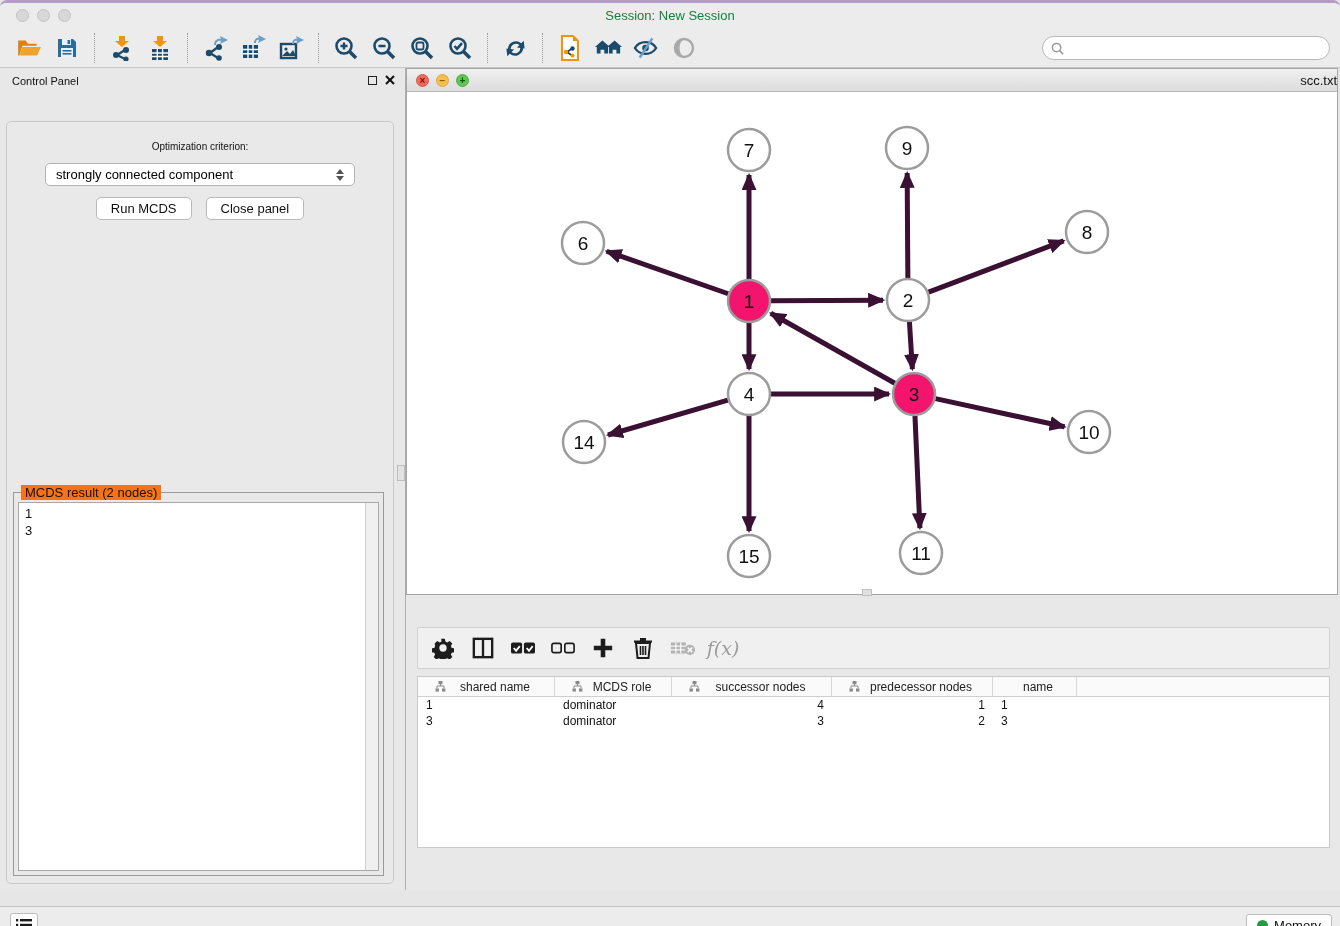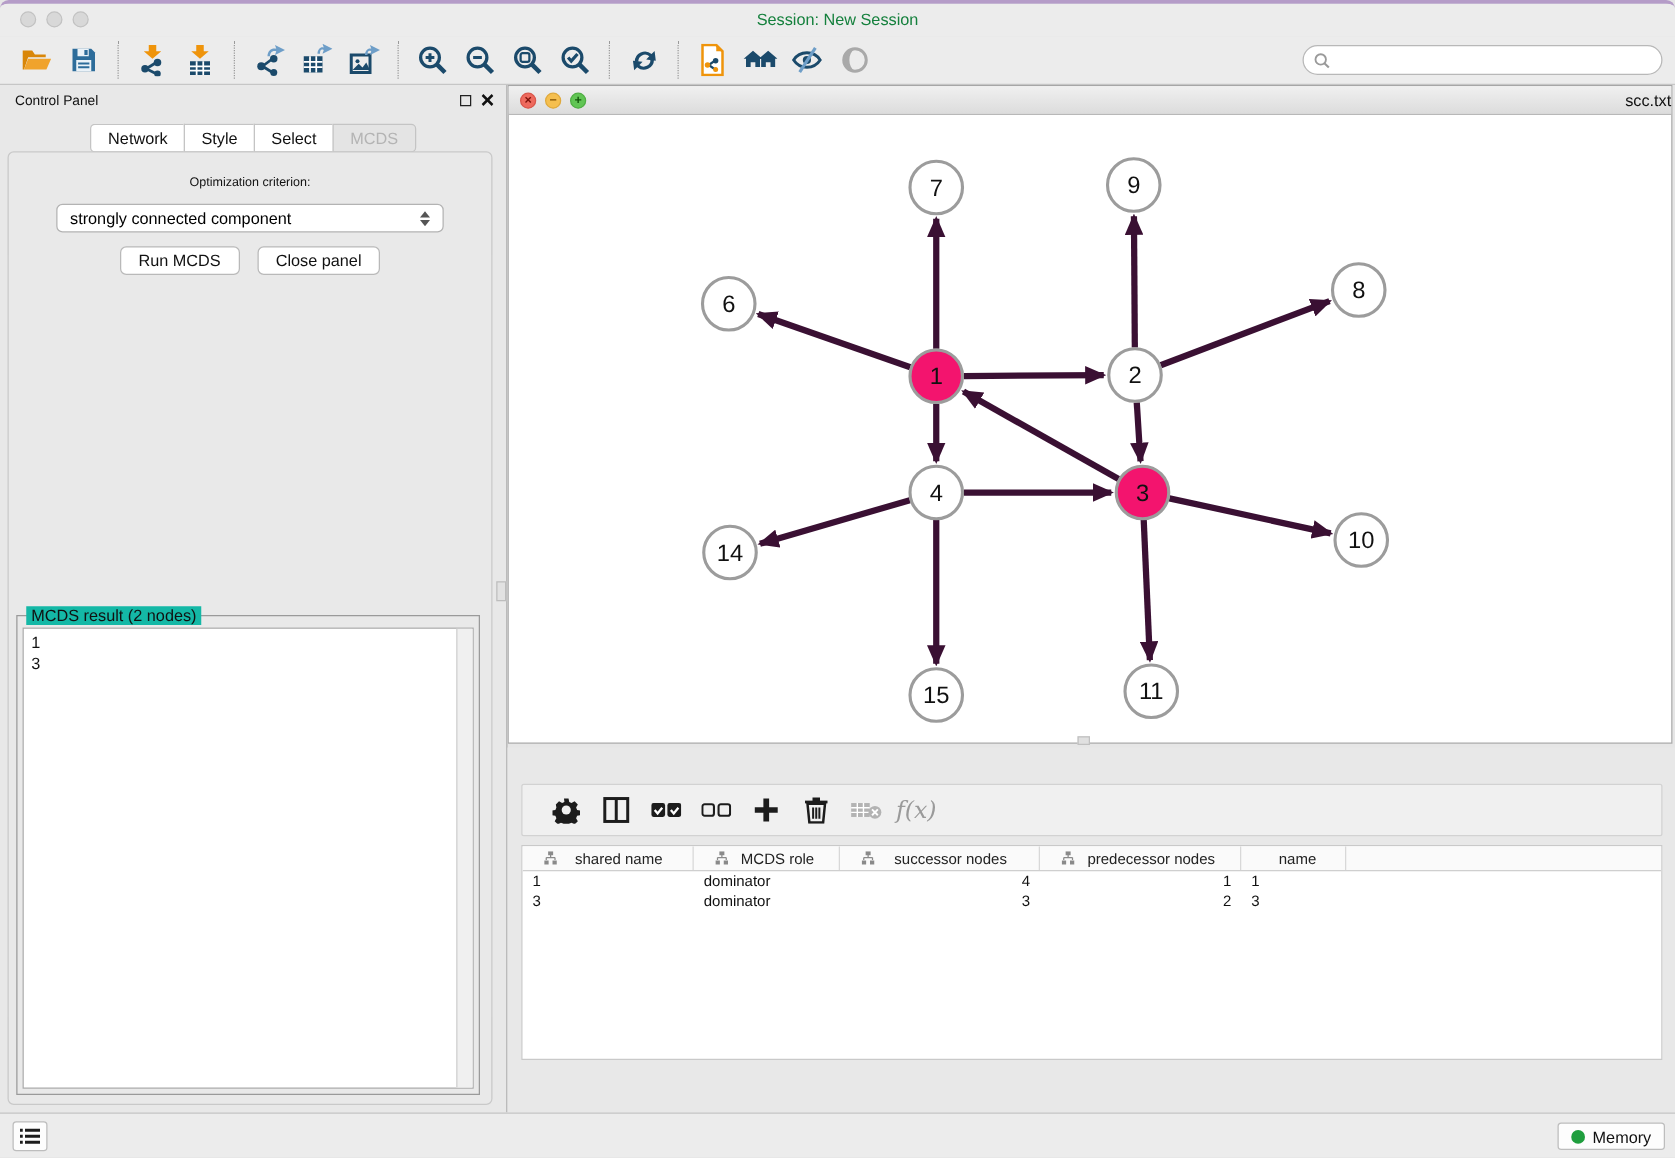--- a/index.html
+++ b/index.html
@@ -36,56 +36,56 @@
   .opt-label { position:absolute; top:19px; left:0; right:0; text-align:center; font-size:10px; color:#111; }
   .dropdown { position:absolute; top:41px; left:38px; width:310px; height:23px; background:#fff; border:1px solid #b3b3b3; border-radius:5px; display:flex; align-items:center; padding:0 10px; font-size:13px; }
   .dropdown .dd-text { flex:1; }
   .dd-arrows { display:flex; flex-direction:column; gap:2px; align-items:center; }
   .dd-arrows i { width:0; height:0; border-left:4px solid transparent; border-right:4px solid transparent; }
   .dd-arrows .up { border-bottom:5px solid #555; }
   .dd-arrows .dn { border-top:5px solid #555; }
   .cp-buttons { position:absolute; top:75px; left:0; right:0; display:flex; justify-content:center; gap:14px; }
   .btn { background:#fff; border:1px solid #b9b9b9; border-radius:5px; font-size:13px; padding:3px 14px; color:#111; font-family:"Liberation Sans",sans-serif; }
   .result-box { position:absolute; left:6px; right:9px; top:370px; bottom:7px; border:1px solid #9a9a9a; }
-  .result-box .legend { position:absolute; top:-8px; left:7px; background:#14b8a6; padding:0 4px; font-size:13px; color:#111; }
+  .result-box .legend { position:absolute; top:-8px; left:7px; background:#f97316; padding:0 4px; font-size:13px; color:#111; }
   .result-list { position:absolute; inset:4px; top:9px; background:#fff; border:1px solid #a8a8a8; font-size:13px; color:#111; padding:2px 6px; line-height:17px; }
   .result-scroll { position:absolute; right:0; top:0; bottom:0; width:13px; background:#f0f0f0; border-left:1px solid #cfcfcf; }
 
   
   .net-window { position:absolute; left:406px; top:65px; right:2px; height:527px; background:#fff; border:1px solid #a6a6a6; }
   .net-titlebar { position:absolute; left:0; top:0; right:0; height:23px; background:linear-gradient(#f0f0f0,#dcdcdc); border-bottom:1px solid #b8b8b8; }
   .net-titlebar .nt-title { position:absolute; left:0; right:0; top:4px; text-align:right; font-size:13px; color:#111; }
   .net-lights { position:absolute; left:9px; top:5px; display:flex; gap:7px; }
   .nlight { width:13px; height:13px; border-radius:50%; font-size:10px; font-weight:bold; text-align:center; line-height:12px; }
   .nlight.red { background:#ee6a5e; border:1px solid #d9574c; color:#7c1008; }
   .nlight.yellow { background:#f5bf4f; border:1px solid #dfa93c; color:#8c5a06; }
   .nlight.green { background:#61c554; border:1px solid #50ae44; color:#11560a; }
   .net-canvas { position:absolute; left:0; top:23px; right:0; bottom:0; }
   .h-splitter-handle { position:absolute; left:862px; top:586px; width:10px; height:7px; background:#e0e0e0; border:1px solid #c0c0c0; }
 
   
   .table-panel { position:absolute; left:406px; top:595px; right:0; height:293px; background:#e8e8e8; }
-  .tp-toolbar { position:absolute; left:11px; right:10px; top:29px; height:42px; background:#f0f0f0; border:1px solid #d2d2d2; border-radius:2px; display:flex; align-items:center; padding-left:20px; gap:10px; }
+  .tp-toolbar { position:absolute; left:11px; right:10px; top:29px; height:42px; background:#f0f0f0; border:1px solid #d2d2d2; border-radius:2px; display:flex; align-items:center; padding-left:10px; gap:10px; }
   .tp-btn { width:30px; height:30px; display:flex; align-items:center; justify-content:center; }
   .tp-fx { font-family:"DejaVu Serif",serif; font-style:italic; font-size:19px; color:#9a9a9a; }
   .tp-table { position:absolute; left:11px; right:10px; top:78px; height:172px; background:#fff; border:1px solid #c9c9c9; overflow:hidden; }
   .tt-header { display:flex; height:20px; background:#fafafa; border-bottom:1px solid #cfcfcf; }
   .tt-hcell { display:flex; align-items:center; border-right:1px solid #d8d8d8; font-size:12px; color:#222; padding-left:17px; position:relative; }
   .tt-hcell .hlabel { flex:1; text-align:center; padding-right:10px; }
   .tt-row { display:flex; height:16px; font-size:12px; color:#111; }
   .tt-cell { padding:1px 8px; overflow:hidden; white-space:nowrap; }
   .num { text-align:right; }
   .tp-tabs { position:absolute; left:0; right:0; top:267px; display:flex; justify-content:center; }
   .tp-tab { font-size:13px; font-weight:bold; padding:3px 16px; background:#fff; border:1px solid #b9b9b9; border-right:none; color:#222; }
   .tp-tab:first-child { border-radius:6px 0 0 6px; }
   .tp-tab:last-child { border-right:1px solid #b9b9b9; border-radius:0 6px 6px 0; }
   .tp-tab.active { background:#dddddd; color:#b0b0b0; }
 
   
-  .statusbar { position:absolute; left:0; right:0; bottom:0; height:36px; background:#ececec; border-top:1px solid #c4c4c4; }
+  .statusbar { position:absolute; left:0; right:0; bottom:0; height:20px; background:#ececec; border-top:1px solid #c4c4c4; }
   .sb-left { position:absolute; left:10px; top:6px; width:28px; height:24px; background:#fdfdfd; border:1px solid #bdbdbd; border-radius:3px; display:flex; align-items:center; justify-content:center; }
   .sb-mem { position:absolute; right:8px; top:7px; height:22px; background:#fdfdfd; border:1px solid #bdbdbd; border-radius:3px; display:flex; align-items:center; gap:6px; padding:0 10px; font-size:13px; color:#111; }
   .mem-dot { width:11px; height:11px; border-radius:50%; background:#1f9e3e; }
 
   .icon-sq { width:9px; height:9px; border:1.5px solid #222; }
 </style>
 </head>
 <body>
 
 <div class="app">
@@ -258,26 +258,20 @@
       <span class="panel-title">Control Panel</span>
       <span class="panel-icons">
         <span class="icon-sq"></span>
         <svg width="10" height="10" viewBox="0 0 10 10">
             <g stroke="#111" stroke-width="2">
               <line x1="1" y1="1" x2="9" y2="9"></line>
               <line x1="9" y1="1" x2="1" y2="9"></line>
             </g>
           </svg>
       </span>
-    </div>
-    <div class="cp-tabs">
-      <span class="cp-tab">Network</span>
-      <span class="cp-tab">Style</span>
-      <span class="cp-tab">Select</span>
-      <span class="cp-tab active">MCDS</span>
     </div>
     <div class="cp-content">
       <div class="opt-label">Optimization criterion:</div>
       <div class="dropdown">
         <span class="dd-text">strongly connected component</span>
         <span class="dd-arrows">
             <i class="up"></i>
             <i class="dn"></i>
           </span>
       </div>

